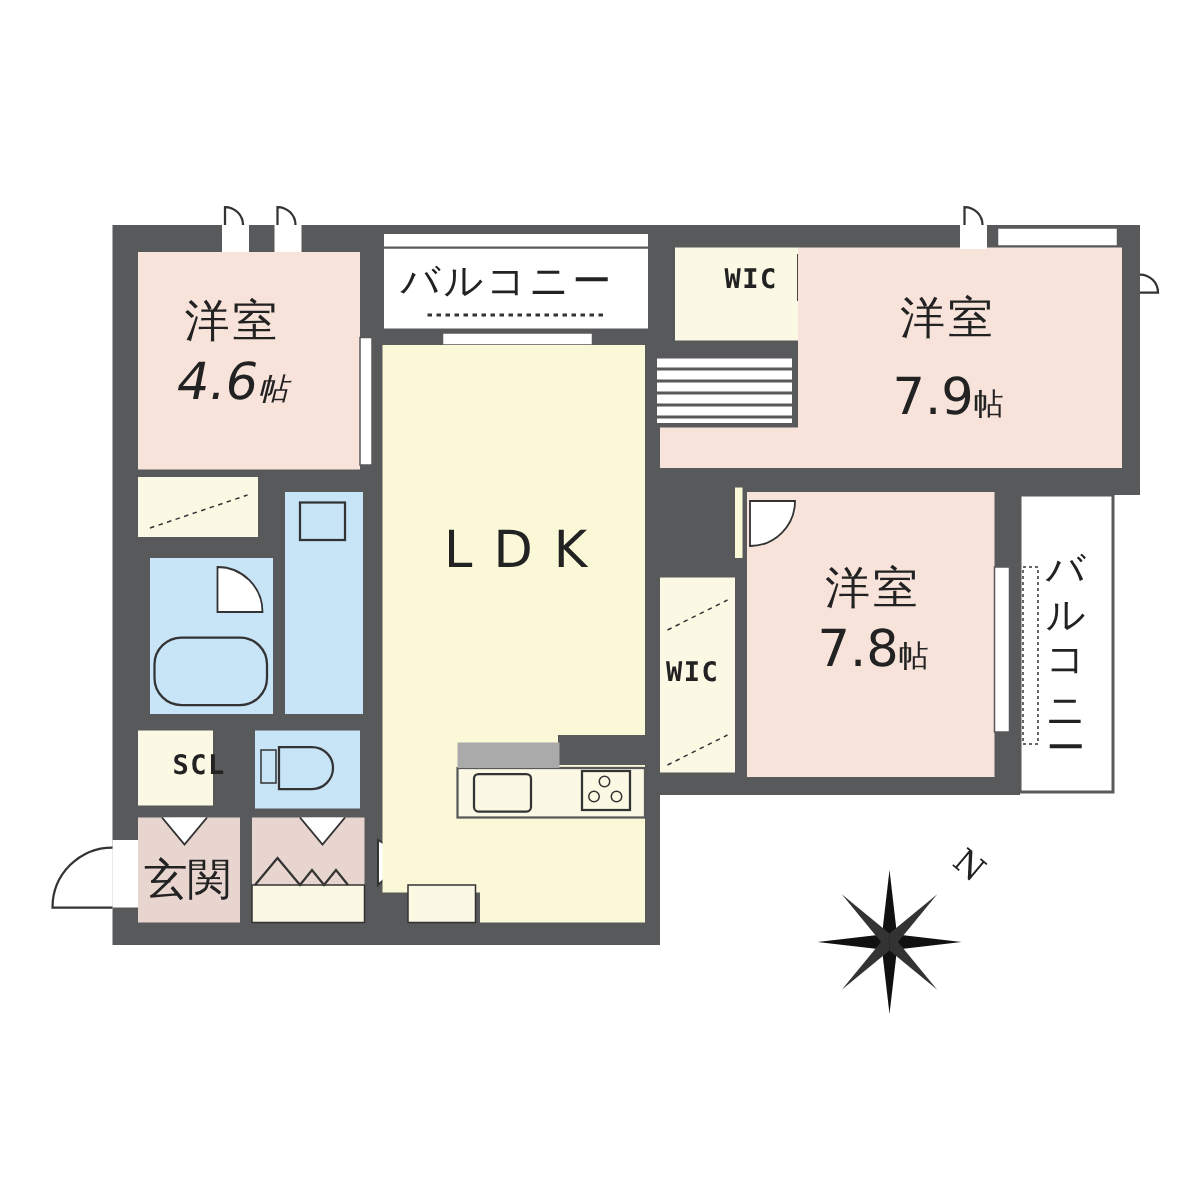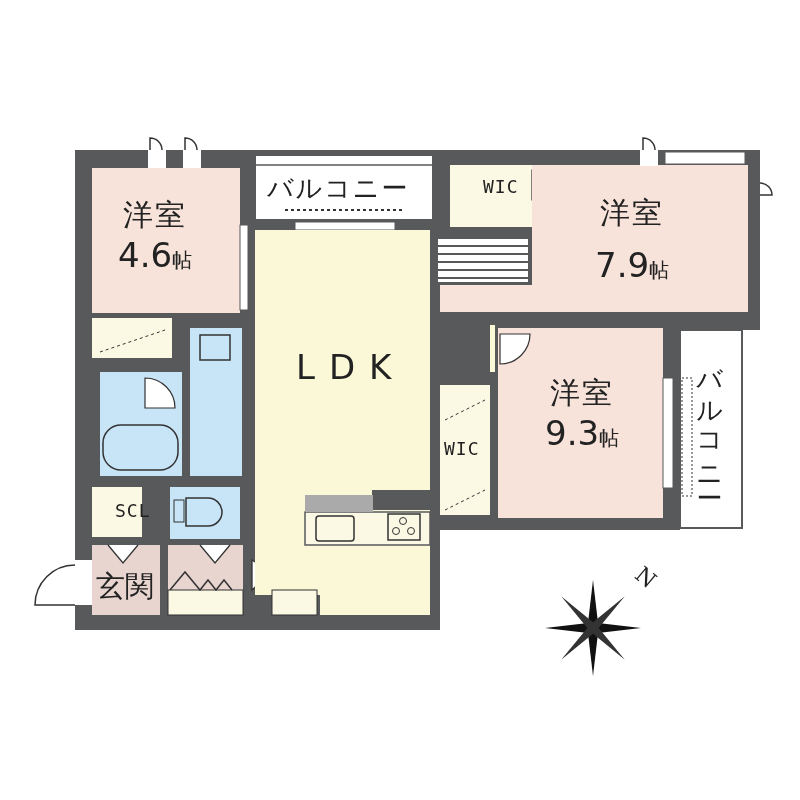--- a/index.html
+++ b/index.html
@@ -2,21 +2,21 @@
 <html><head>
 <meta charset="utf-8">
 <style>
   html, body { margin:0; padding:0; background:#ffffff; }
   body { width:800px; height:800px; position:relative; overflow:hidden; font-family:"DejaVu Sans", sans-serif; }
   #plan { position:absolute; left:0; top:0; width:800px; height:800px; }
   .lbl { position:absolute; color:#222; text-align:center; line-height:1; white-space:nowrap; }
   .room-name { font-size:30px; letter-spacing:2px; }
   .room-area { font-size:34px; }
   .room-area .unit { font-size:20px; }
-  .small { font-family:"DejaVu Sans Mono", monospace; font-weight:normal; font-size:18px; letter-spacing:1px; }
+  .small { font-family:"DejaVu Sans Mono", monospace; font-weight:bold; font-size:18px; letter-spacing:1px; }
   .balc { font-size:26px; letter-spacing:2px; }
   .vert { writing-mode:vertical-rl; font-size:26px; letter-spacing:4px; }
   .ldk-name { font-size:34px; letter-spacing:14px; }
   .genkan { font-size:29px; }
   .compass-n { position:absolute; font-family:"DejaVu Serif", serif; font-size:22px; transform:rotate(40deg); color:#222; }
 </style>
 </head>
 <body>
 
 <svg id="plan" viewBox="0 0 800 800" xmlns="http://www.w3.org/2000/svg">
@@ -124,31 +124,31 @@
       <polygon points="0,-45 4,-4 0,0 -4,-4" fill="#333"></polygon>
       <polygon points="0,45 4,4 0,0 -4,4" fill="#333"></polygon>
       <polygon points="-45,0 -4,-4 0,0 -4,4" fill="#333"></polygon>
       <polygon points="45,0 4,-4 0,0 4,4" fill="#333"></polygon>
     </g>
   </g>
 </svg>
 
 <div class="lbl" style="left:118px;top:200px;">
   <div class="room-name">洋室</div>
-  <div class="room-area" style="margin-top:8px;"><span>4.6</span><span class="unit">帖</span></div>
+  <div class="room-area" style="margin-top:8px;font-style:italic;"><span>4.6</span><span class="unit">帖</span></div>
 </div>
 
 <div class="lbl" style="left:595px;top:198px;">
   <div class="room-name">洋室</div>
   <div class="room-area" style="margin-top:20px;"><span>7.9</span><span class="unit">帖</span></div>
 </div>
 
 <div class="lbl" style="left:545px;top:378px;">
   <div class="room-name">洋室</div>
-  <div class="room-area" style="margin-top:8px;"><span>9.3</span><span class="unit">帖</span></div>
+  <div class="room-area" style="margin-top:8px;"><span>7.8</span><span class="unit">帖</span></div>
 </div>
 
 <div class="lbl" style="left:296px;top:350px;">
   <div class="ldk-name">LDK</div>
 </div>
 
 <div class="lbl balc" style="left:267px;top:175px;">バルコニー</div>
 <div class="lbl vert" style="left:697px;top:350px;">バルコニー</div>
 <div class="lbl small" style="left:483px;top:178px;">WIC</div>
 <div class="lbl small" style="left:444px;top:440px;">WIC</div>

